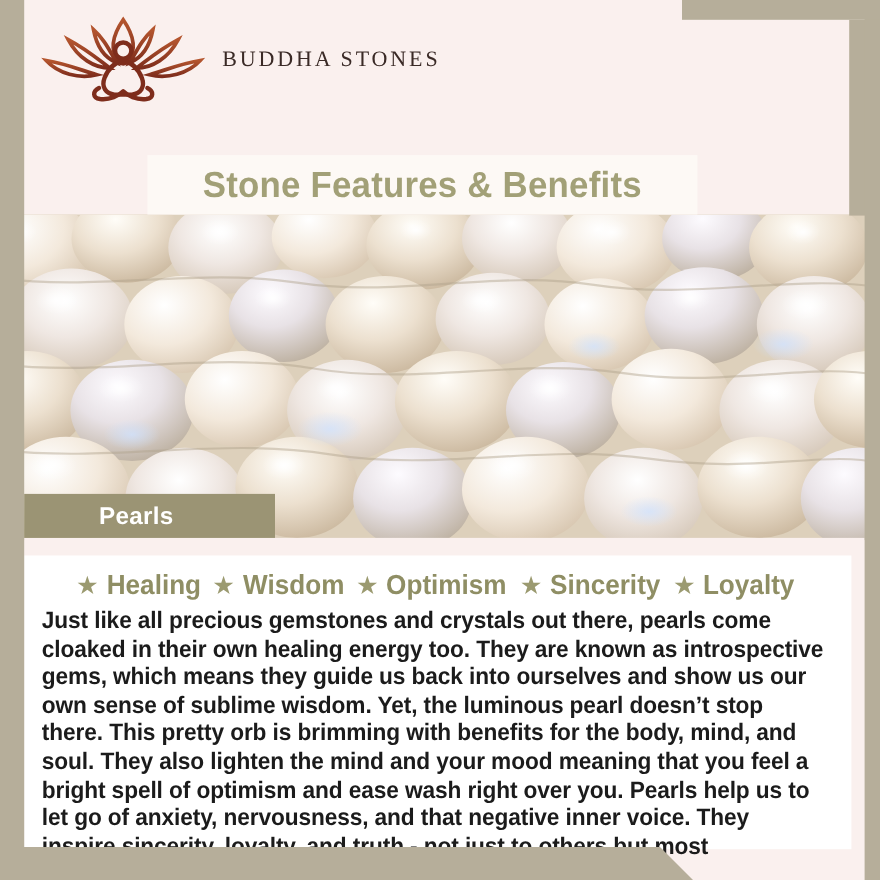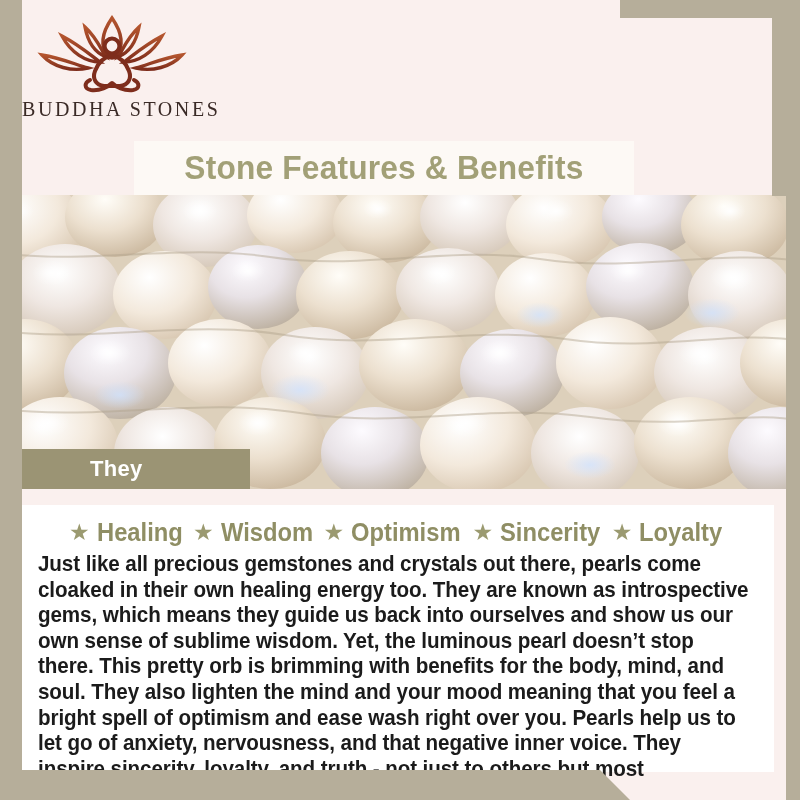--- a/index.html
+++ b/index.html
@@ -34,21 +34,21 @@
     background:#b6ae9a; z-index:4;
   }
 
   
   #header{
     position:absolute; left:22px; top:0; width:764px; height:195px;
     background:#faf0ee; z-index:2;
   }
   #logo-block{
     position:absolute; left:0; top:10px; width:764px;
-    display:flex; flex-direction:column; align-items:flex-start;
+    display:flex; flex-direction:row; align-items:center;
   }
   #logo-mark{ width:180px; height:86px; display:block; }
   #logo-wordmark{
     font-family:"Liberation Serif", serif;
     font-size:20px; letter-spacing:2.6px; color:#3a2a26;
     margin-top:2px;
   }
 
   
   #title-banner{
@@ -268,21 +268,21 @@
       <path d="M0 58 C90 70 180 48 270 62 C360 76 450 50 540 64 C630 78 720 54 800 66"></path>
       <path d="M0 136 C95 148 190 124 285 140 C380 156 470 130 565 144 C660 158 730 134 800 146"></path>
       <path d="M0 214 C100 226 200 202 300 218 C400 234 490 208 590 222 C690 236 750 214 800 226"></path>
     </g>
   </svg>
 </div>
 
 <div id="pink-gap"></div>
 
 <div id="stone-name-band">
-  <span id="stone-name">They</span>
+  <span id="stone-name">Pearls</span>
 </div>
 
 <div id="content-panel">
 
   <div id="keyword-row">
     <span class="keyword-item">
       <span class="keyword-star">★</span>
       <span class="keyword-label">Healing</span>
     </span>
     <span class="keyword-item">

